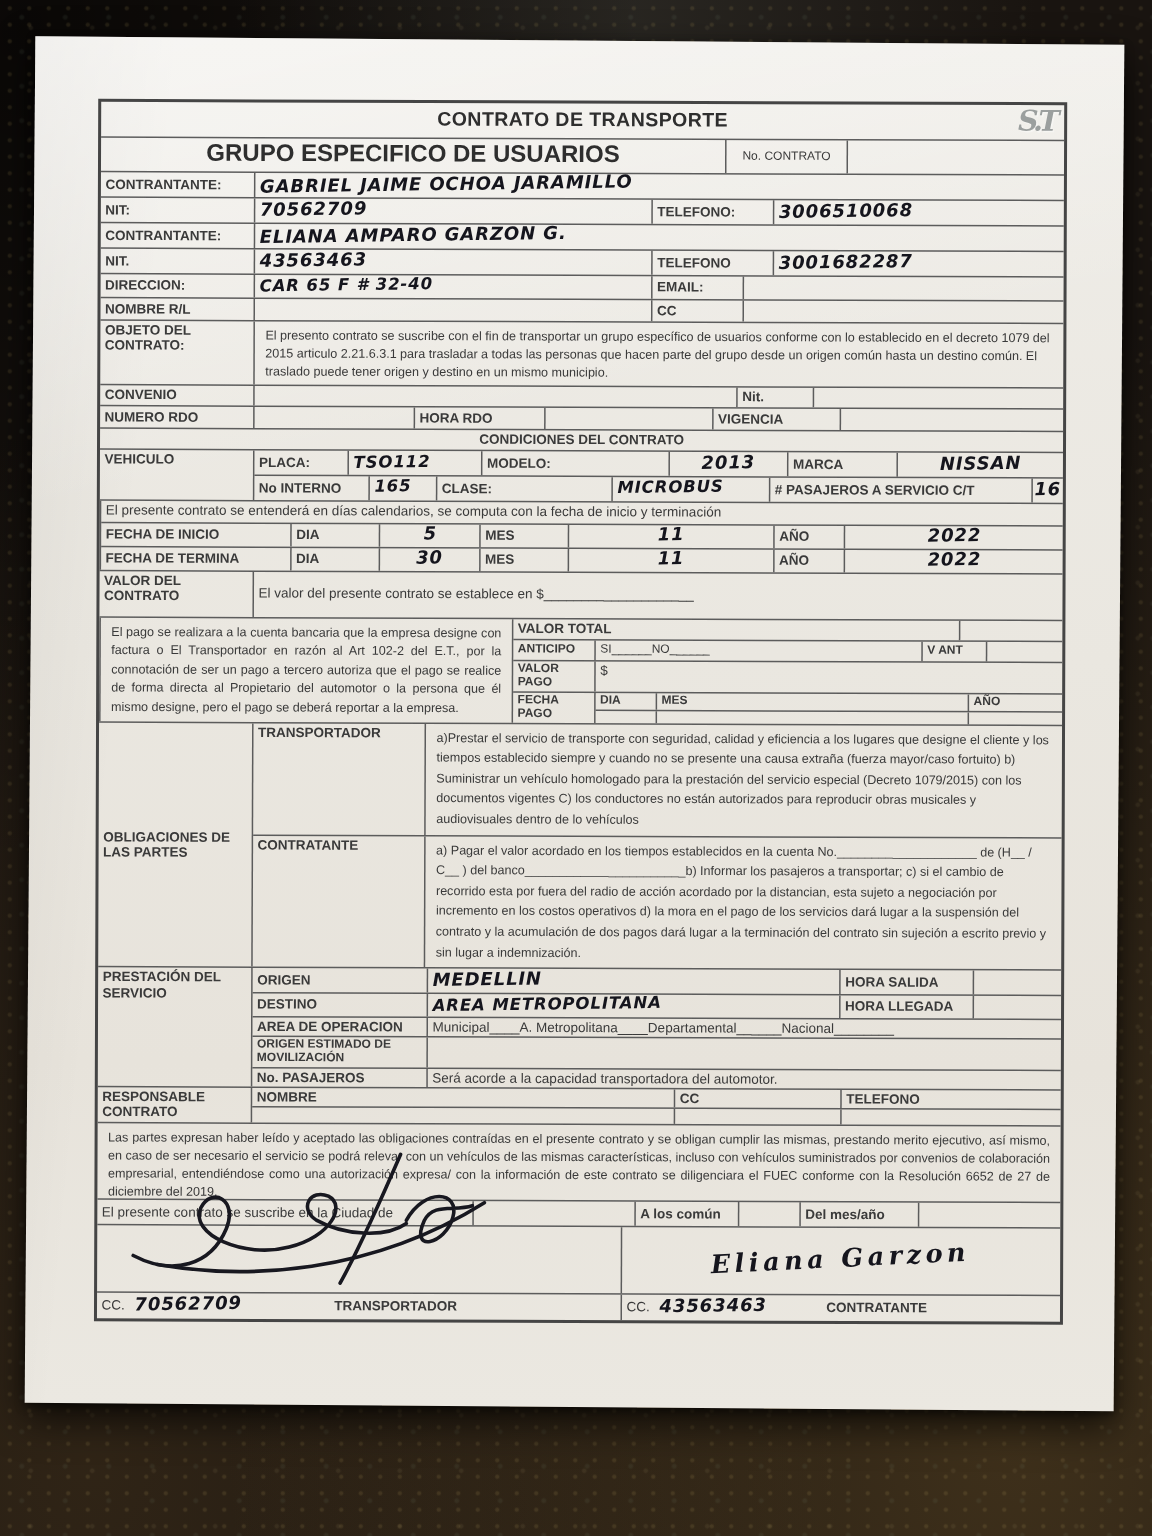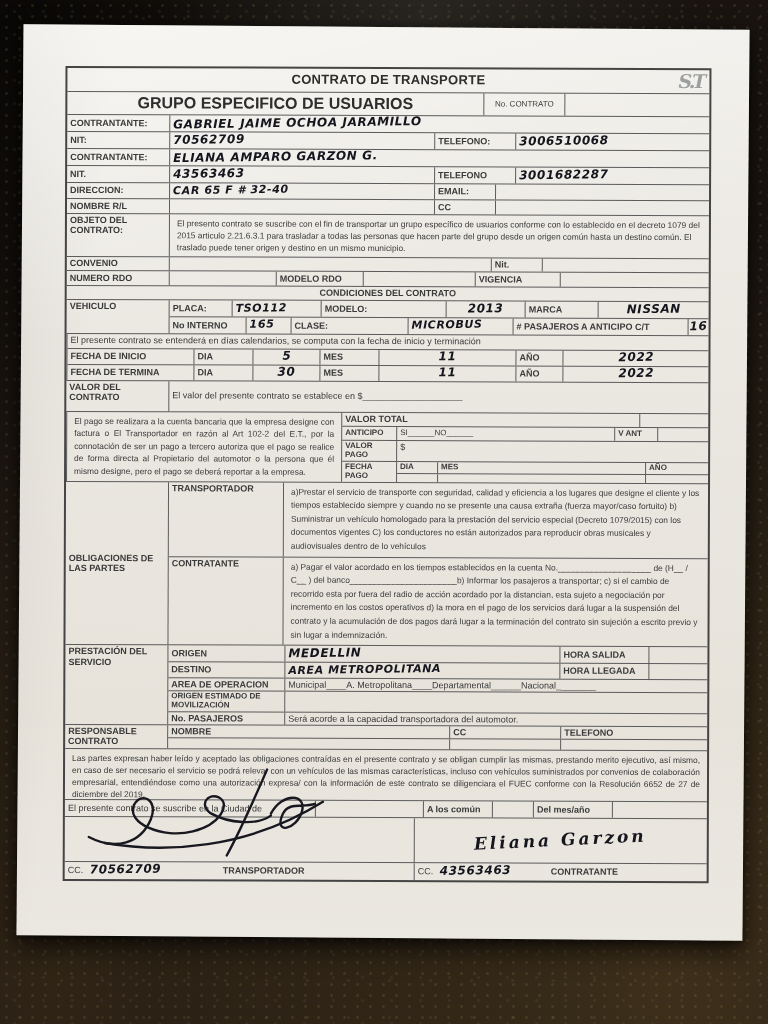--- a/index.html
+++ b/index.html
@@ -151,21 +151,21 @@
     <div class="r" style="height:13px">
       <div class="c f bold" style="width:96px">CONVENIO</div>
       <div class="c fx"></div>
       <div class="c bold" style="width:44px">Nit.</div>
       <div class="c" style="width:160px"></div>
     </div>
 
     <div class="r" style="height:14px">
       <div class="c f bold" style="width:96px">NUMERO RDO</div>
       <div class="c" style="width:100px"></div>
-      <div class="c bold" style="width:80px">MODELO RDO</div>
+      <div class="c bold" style="width:80px">HORA RDO</div>
       <div class="c" style="width:105px"></div>
       <div class="c bold" style="width:78px">VIGENCIA</div>
       <div class="c fx"></div>
     </div>
 
     <div class="r" style="height:13px">
       <div class="c f fx ctr bold">CONDICIONES  DEL CONTRATO</div>
     </div>
 
     <div class="r">
@@ -187,21 +187,21 @@
         </div>
         <div class="sr" style="height:16px">
           <div class="c f bold" style="width:70px">No INTERNO</div>
           <div class="c" style="width:38px">
             <span class="hw sm">165</span>
           </div>
           <div class="c bold" style="width:110px">CLASE:</div>
           <div class="c" style="width:98px">
             <span class="hw sm">MICROBUS</span>
           </div>
-          <div class="c bold" style="width:168px"># PASAJEROS A ANTICIPO C/T</div>
+          <div class="c bold" style="width:168px"># PASAJEROS A SERVICIO C/T</div>
           <div class="c fx ctr">
             <span class="hw">16</span>
           </div>
         </div>
       </div>
     </div>
 
     <div class="r">
       <div class="sub">
         <div class="sr" style="height:14px">

